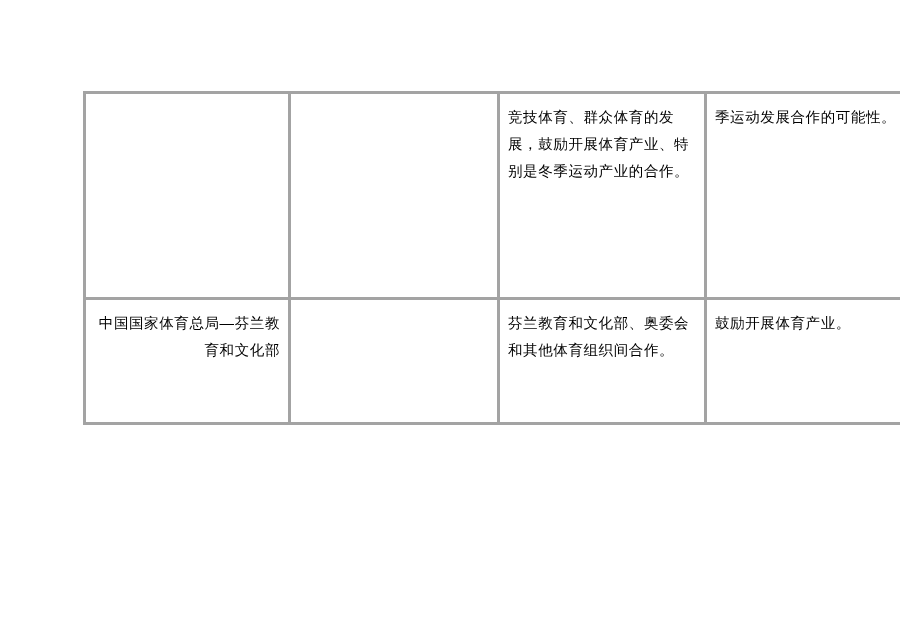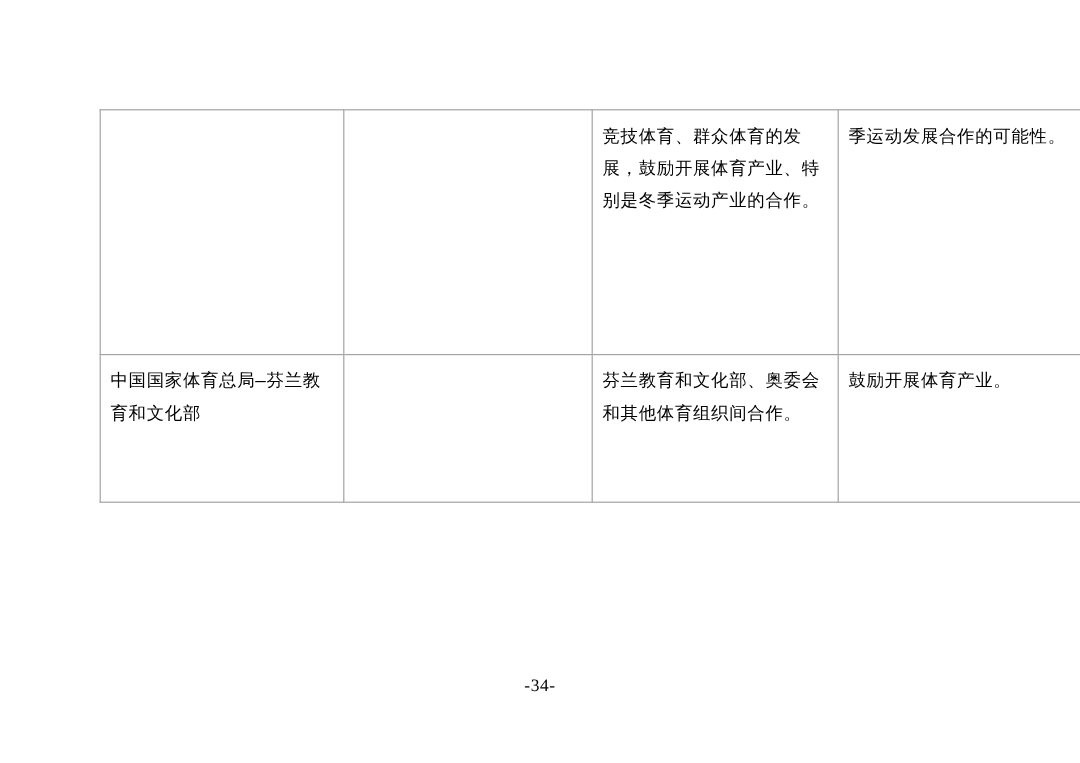--- a/index.html
+++ b/index.html
@@ -27,30 +27,30 @@
   .doc-table {
     position: absolute;
     left: 83px;
     top: 91px;
     width: 758px;
     border-collapse: collapse;
     table-layout: fixed;
   }
 
   .doc-table td {
-    border: 1px solid #a3a3a3;
+    border: 3px solid #a3a3a3;
     vertical-align: top;
     padding: 10px 8px 8px 8px;
     font-size: 14.5px;
     line-height: 1.85;
     letter-spacing: 0.6px;
-    font-family: Liberation Mono, monospace;
+    font-family: Liberation Sans, sans-serif;
   }
 
-  .col-a { width: 186px; }
+  .col-a { width: 186px; text-align: right; }
   .col-b { width: 190px; }
   .col-c { width: 188px; }
   .col-d { width: 194px; }
 
   .row-1 td { height: 185px; }
   .row-2 td { height: 104px; }
 
   .cell-text {
     display: block;
     white-space: pre-wrap;
@@ -99,15 +99,14 @@
         <td class="col-c">
           <span class="cell-text">芬兰教育和文化部、奥委会和其他体育组织间合作。</span>
         </td>
         <td class="col-d">
           <span class="cell-text">鼓励开展体育产业。</span>
         </td>
       </tr>
     </tbody>
   </table>
 
-  <div class="page-number">-34-</div>
 
 </div>
 
 </body></html>

